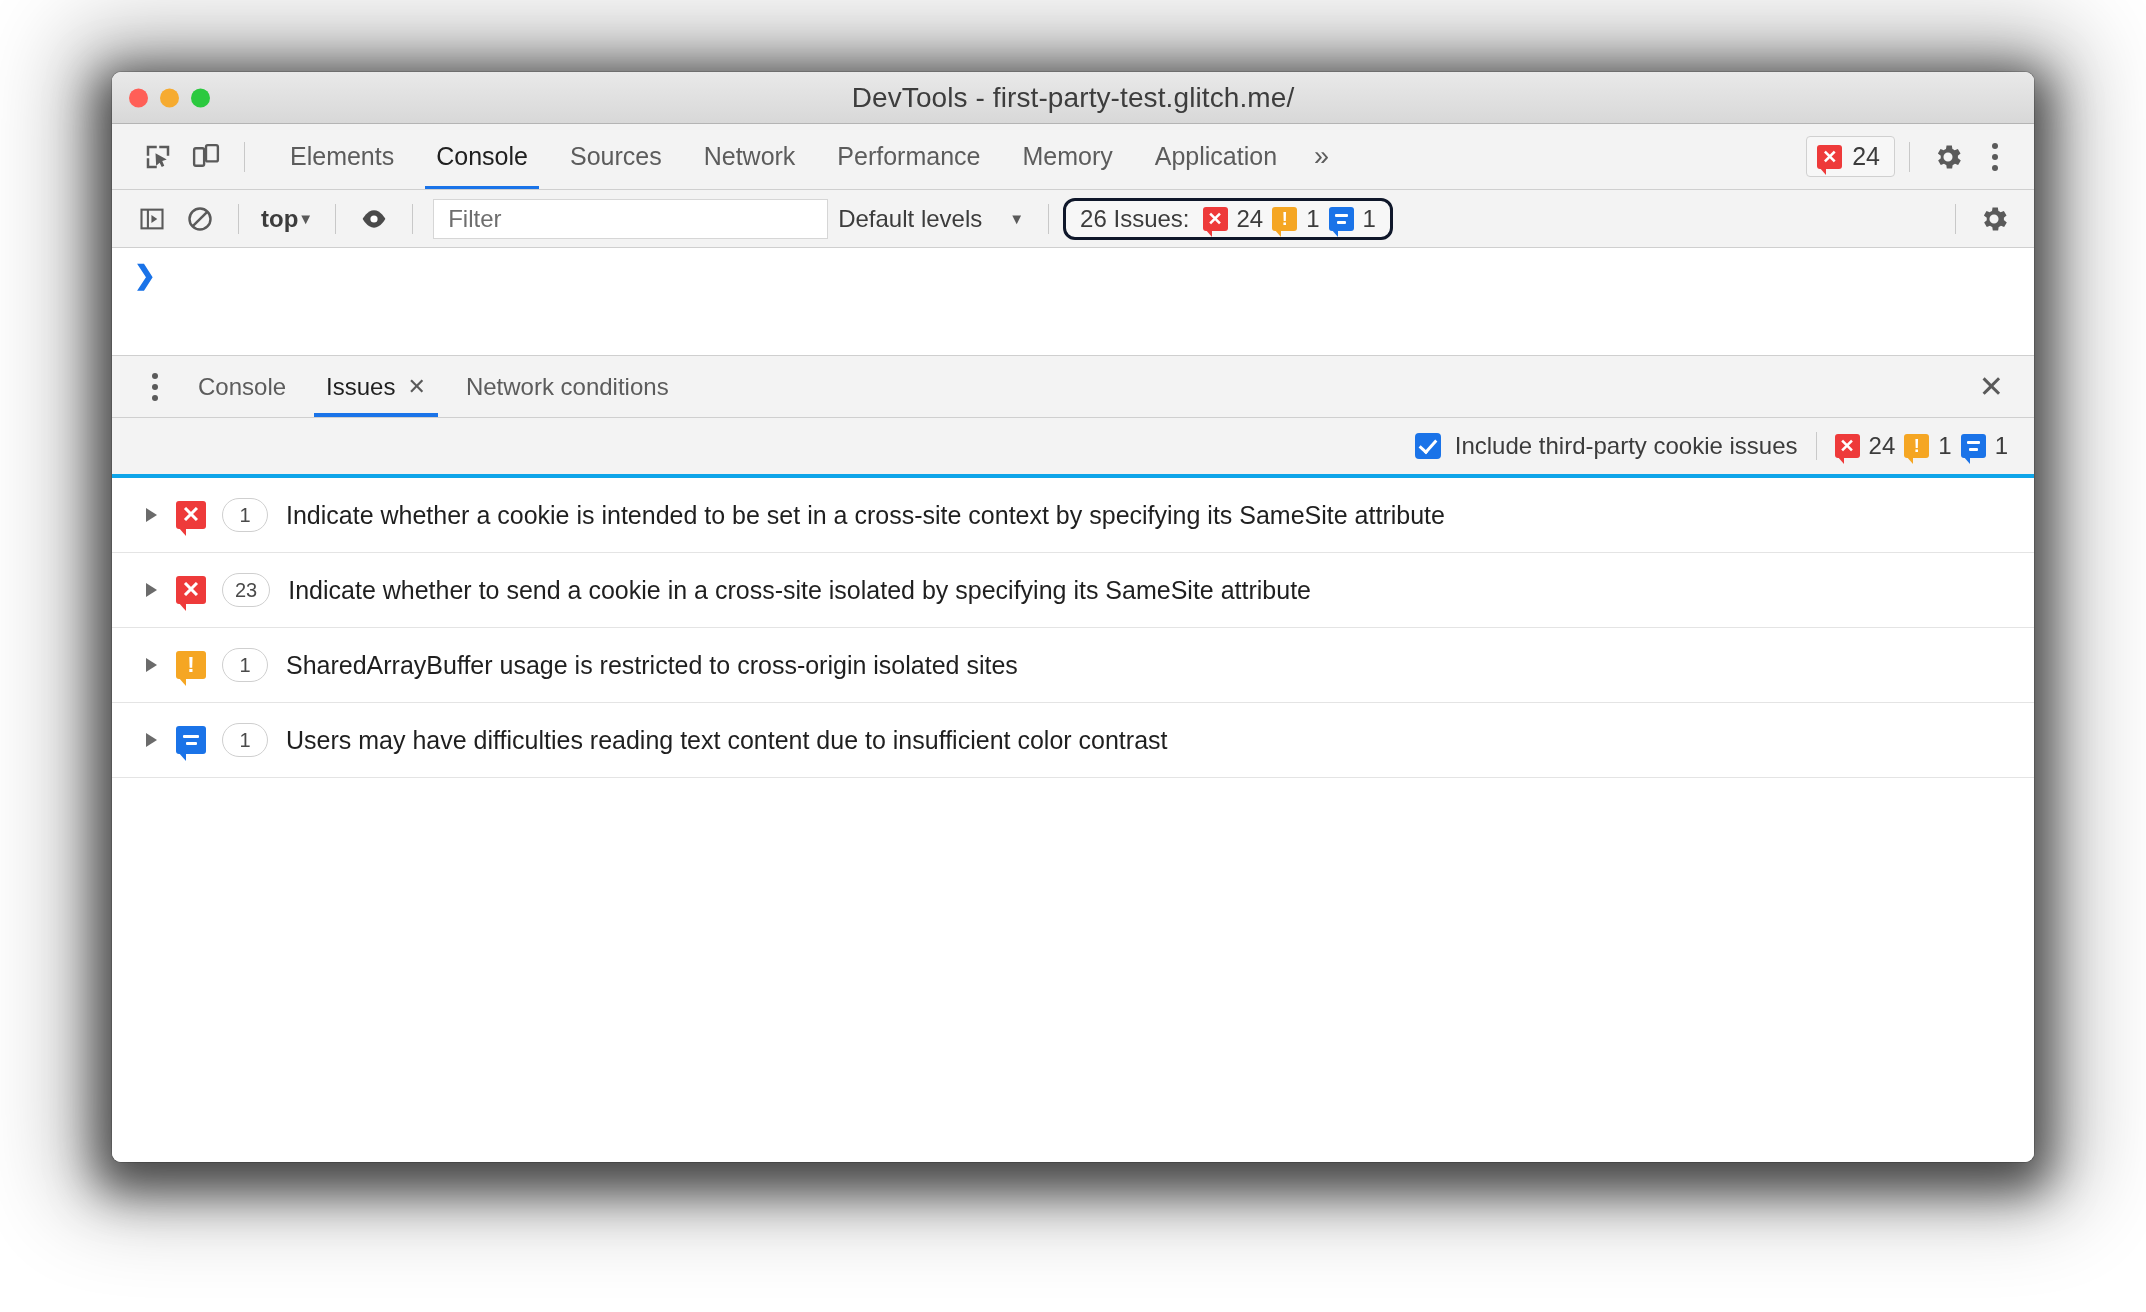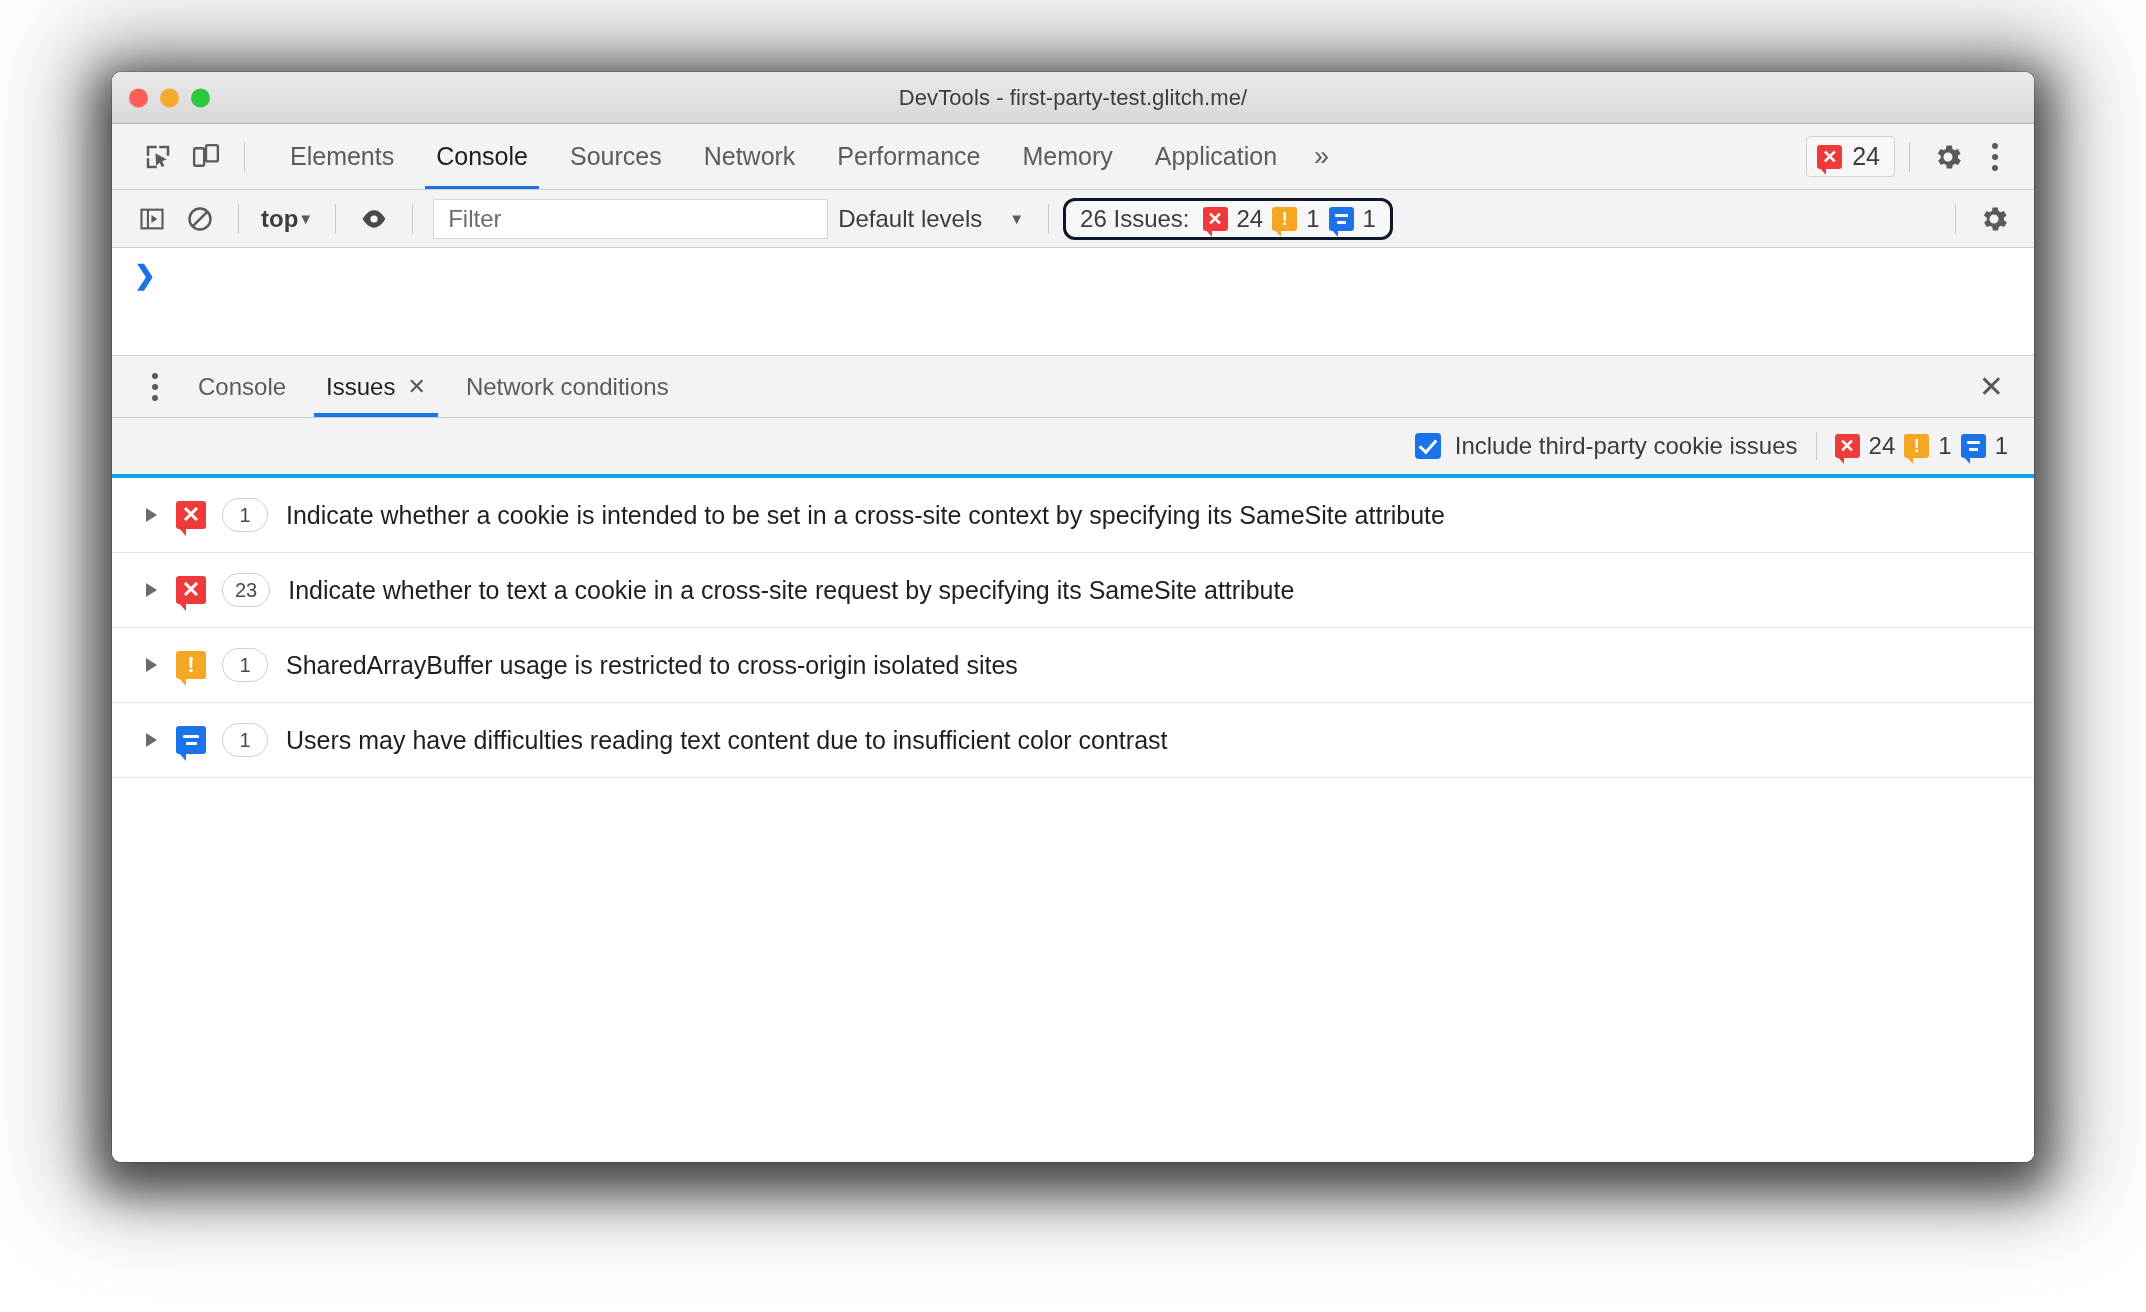--- a/index.html
+++ b/index.html
@@ -47,21 +47,21 @@
     transform: translateY(-50%);
     display: flex; gap: 12px;
   }
   .light { width: 19px; height: 19px; border-radius: 50%; }
   .light.red    { background: #ff5f57; }
   .light.yellow { background: #f6ab30; }
   .light.green  { background: #2bc93f; }
   .title-text {
     width: 100%;
     text-align: center;
-    font-size: 22px;
+    font-size: 28px;
     color: #3d3d3d;
     letter-spacing: .1px;
   }
 
   
   .tabstrip {
     flex: 0 0 66px;
     height: 66px;
     background: #f3f3f3;
     border-bottom: 1px solid #cfcfcf;
@@ -498,21 +498,21 @@
         <div class="issue-row">
           <div class="tri">
               <span></span>
             </div>
           <div class="sev">
             <span class="bub err">
                 <span class="g">✕</span>
               </span>
           </div>
           <div class="count-pill">23</div>
-          <div class="issue-text">Indicate whether to text a cookie in a cross-site request by specifying its SameSite attribute</div>
+          <div class="issue-text">Indicate whether to send a cookie in a cross-site isolated by specifying its SameSite attribute</div>
         </div>
 
         <div class="issue-row">
           <div class="tri">
               <span></span>
             </div>
           <div class="sev">
             <span class="bub warn">
                 <span class="g">!</span>
               </span>

